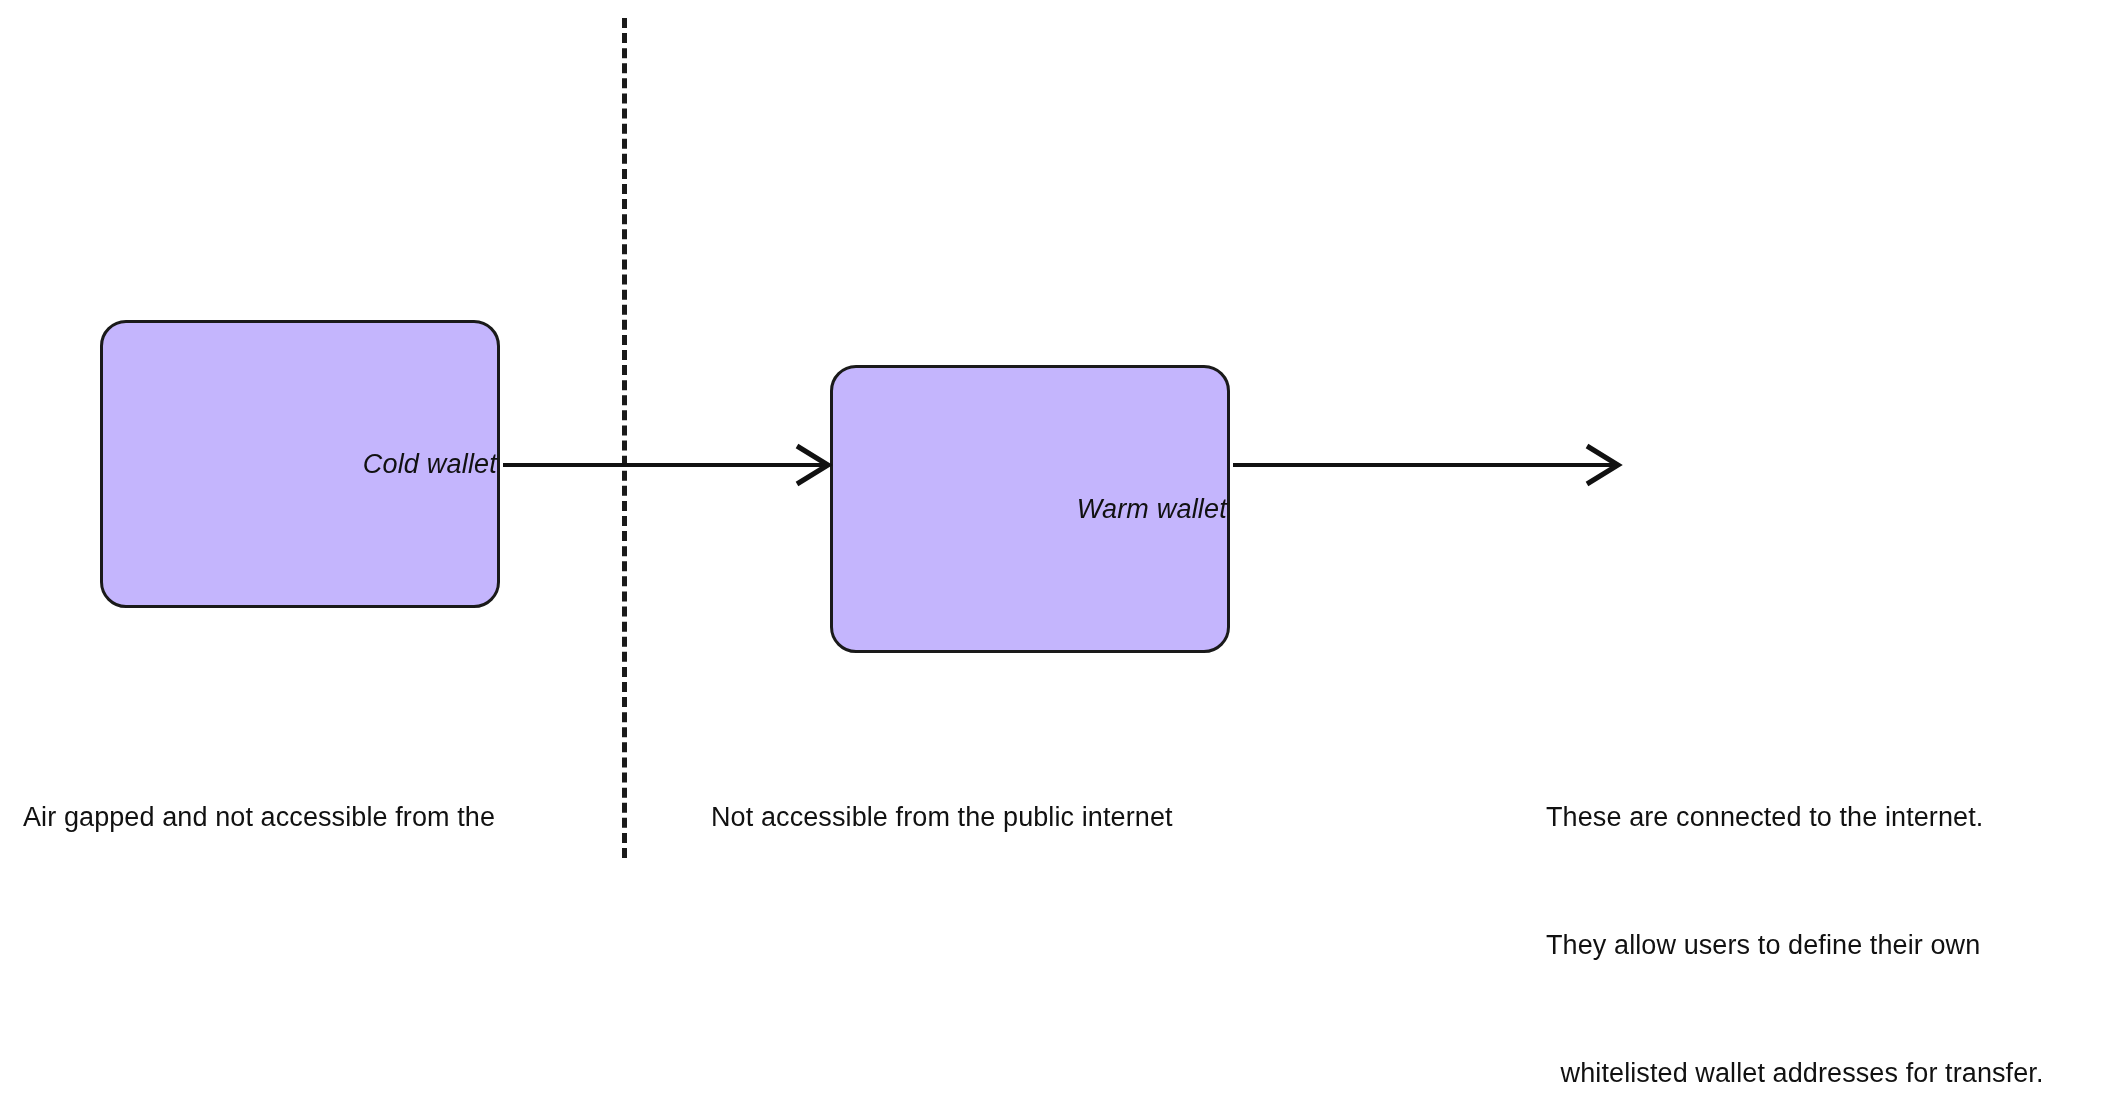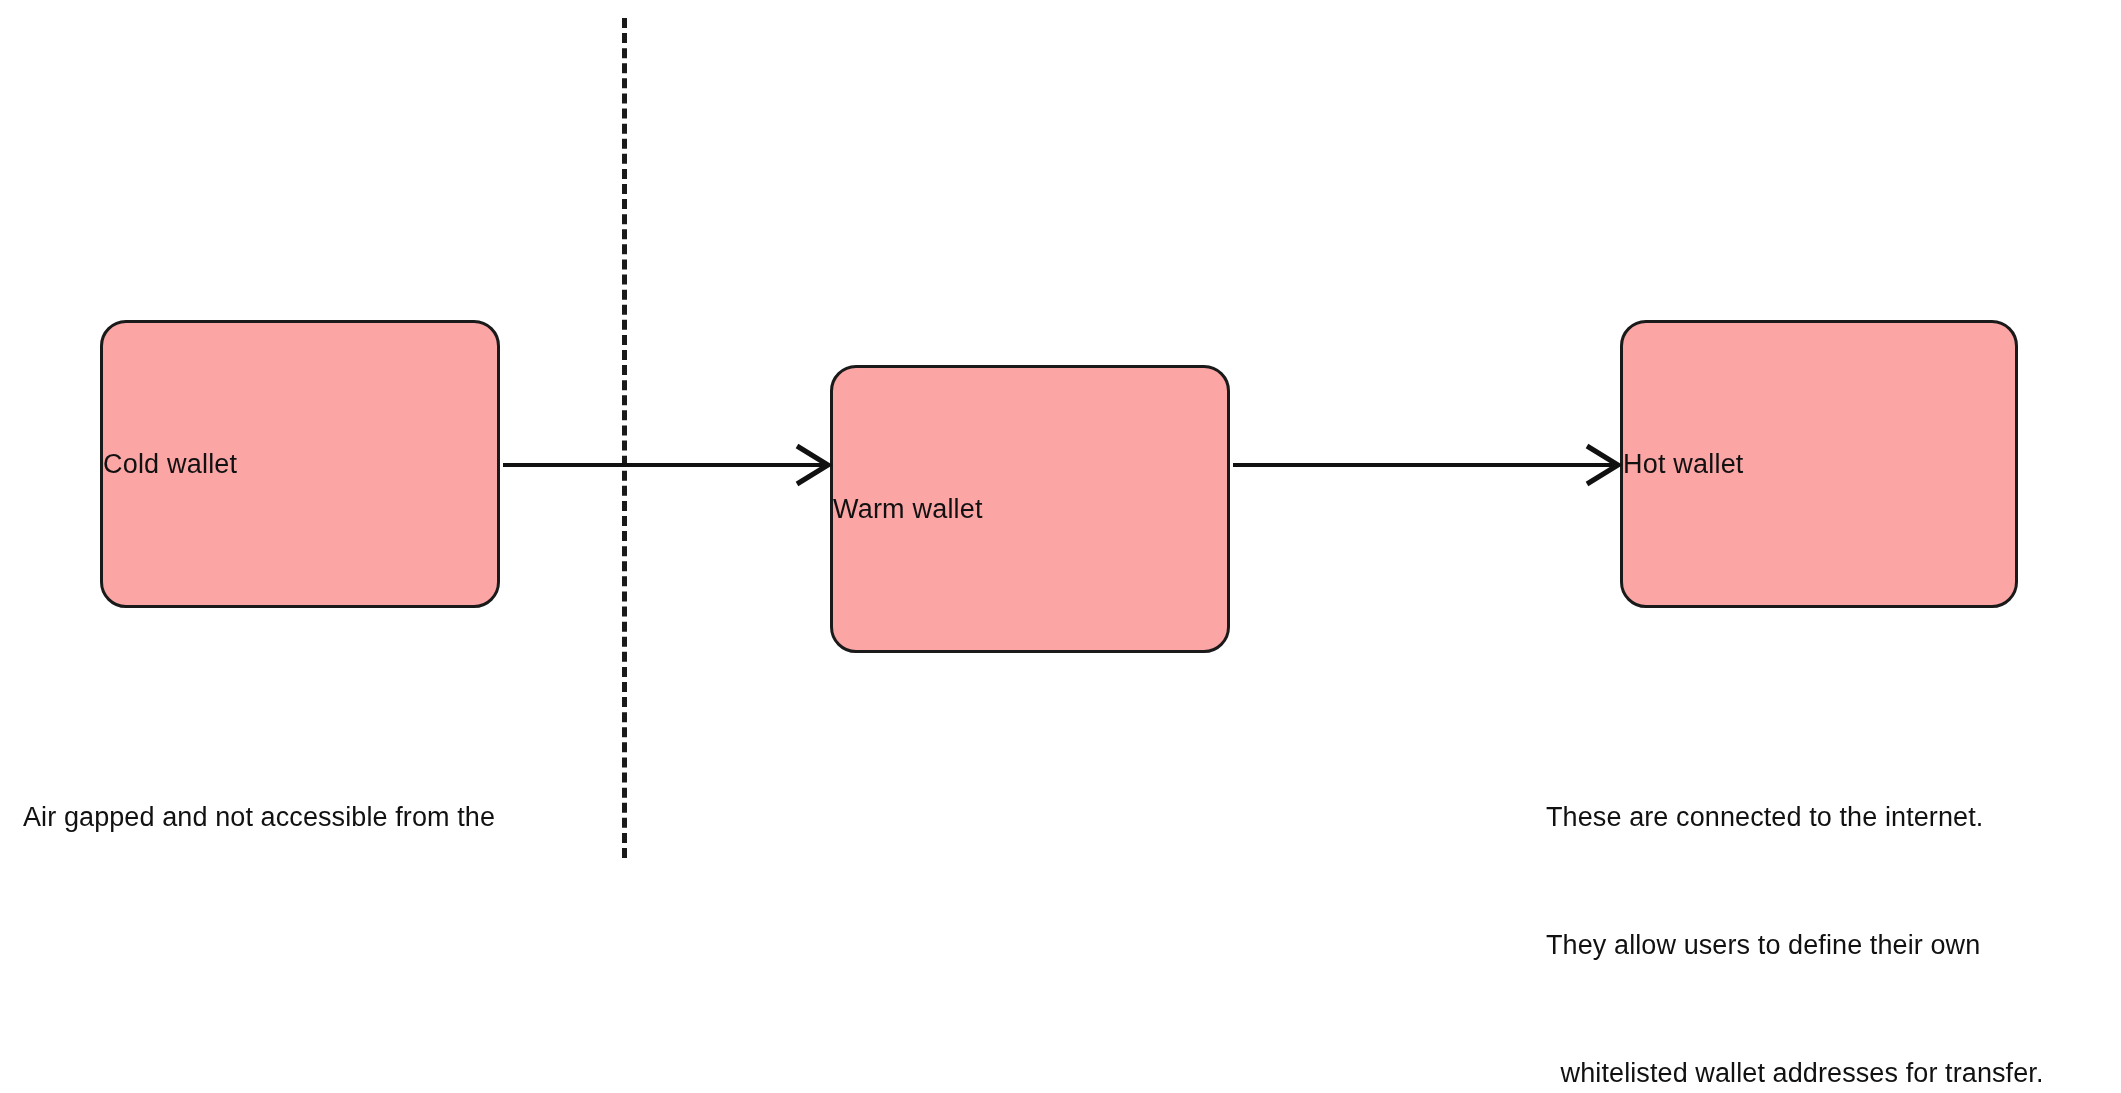--- a/index.html
+++ b/index.html
@@ -19,24 +19,25 @@
     background: #ffffff;
     overflow: hidden;
   }
 
   
   .wallet-box {
     position: absolute;
     box-sizing: border-box;
     border: 3px solid #1a1a1a;
     border-radius: 26px;
-    background: #fca5a5;
+    background: #c4b5fd;
     display: flex;
     align-items: center;
-    justify-content: flex-start;
+    justify-content: flex-end;
+    font-style: italic;
   }
   .wallet-box .box-label {
     font-size: 27px;
     line-height: 1.2;
     color: #111111;
     letter-spacing: 0.2px;
     white-space: nowrap;
   }
 
   #box-cold  { left: 100px;  top: 320px; width: 400px; height: 288px; }
@@ -88,43 +89,41 @@
   <div id="divider"></div>
 
   <div id="box-cold" class="wallet-box">
     <span class="box-label">Cold wallet</span>
   </div>
 
   <div id="box-warm" class="wallet-box">
     <span class="box-label">Warm wallet</span>
   </div>
 
-  <div id="box-hot" class="wallet-box">
-    <span class="box-label">Hot wallet</span>
-  </div>
 
   <svg id="arrow-layer" viewBox="0 0 2121 1093">
     <g fill="none" stroke="#111111" stroke-width="4" stroke-linecap="butt">
       <line x1="503" y1="465" x2="828" y2="465"></line>
       <polyline points="797,446 828,465 797,484" stroke-width="5" stroke-linejoin="miter"></polyline>
     </g>
     <g fill="none" stroke="#111111" stroke-width="4" stroke-linecap="butt">
       <line x1="1233" y1="465" x2="1618" y2="465"></line>
       <polyline points="1587,446 1618,465 1587,484" stroke-width="5" stroke-linejoin="miter"></polyline>
     </g>
   </svg>
 
   <div id="note-cold" class="note">
     <p>Air gapped and not accessible from the</p>
     <p class="spacer"></p>
     
     
   </div>
 
   <div id="note-warm" class="note">
+    <p>Not accessible from the public internet</p>
     
     
     
     
     
   </div>
 
   <div id="note-hot" class="note">
     <p>These are connected to the internet.</p>
     <p>They allow users to define their own</p>

